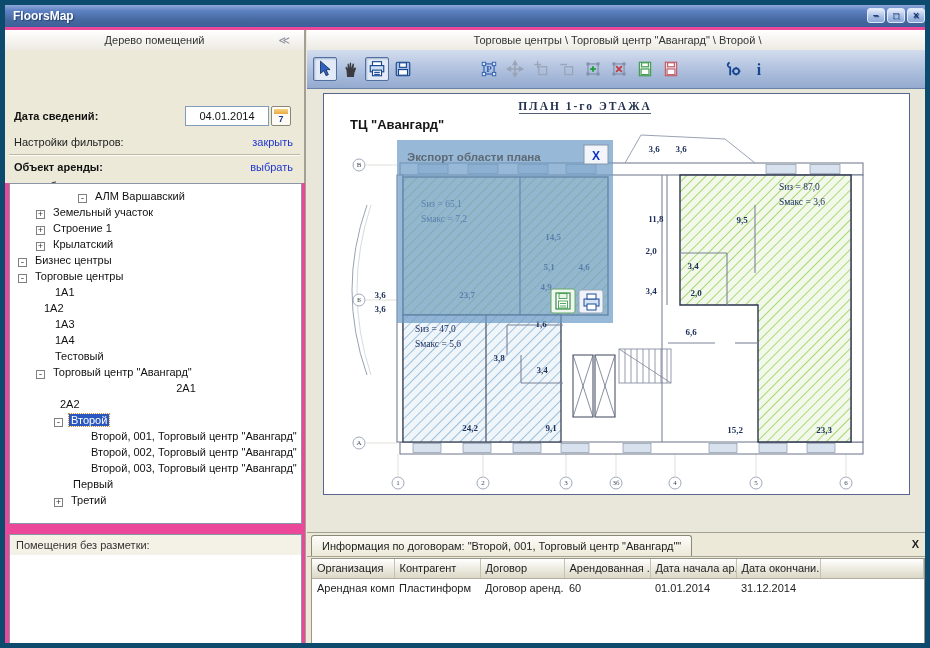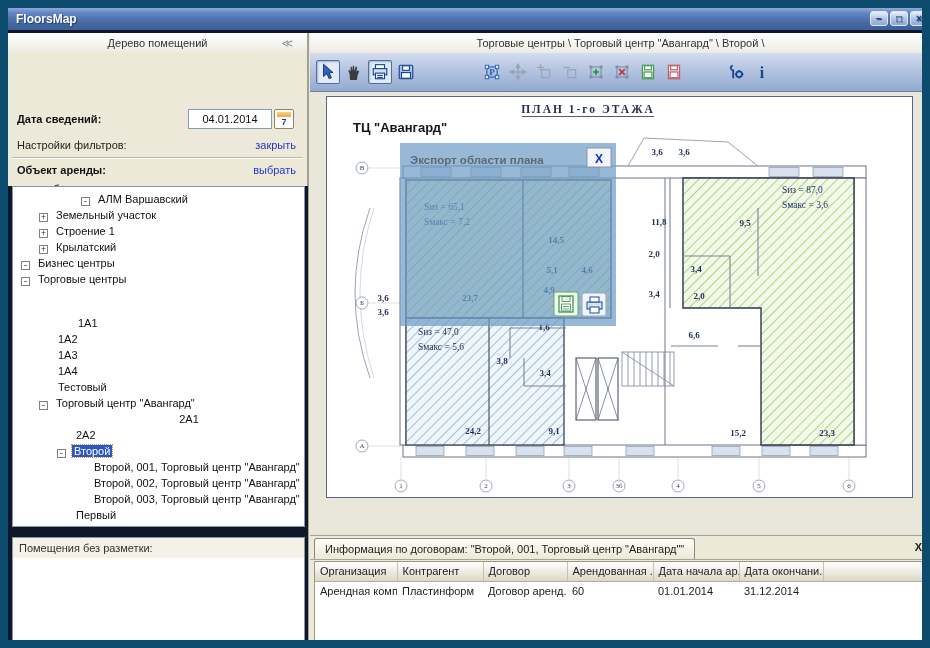--- a/index.html
+++ b/index.html
@@ -1,18 +1,18 @@
 <!DOCTYPE html>
 <html><head>
 <meta charset="utf-8">
 <style>
   html,body{margin:0;padding:0;background:#d8d4c8;}
   *{box-sizing:border-box;}
   body{font-family:"Liberation Sans",sans-serif;}
-  #win{position:relative;width:930px;height:648px;border:8px solid #0c4a6e;background:#0f172a;overflow:hidden;}
+  #win{position:relative;width:930px;height:648px;border:5px solid #0c4a6e;background:#ec4899;overflow:hidden;}
   
   #titlebar{position:absolute;left:0;top:0;width:924px;height:22px;
     background:linear-gradient(180deg,#8fa8d8 0%,#5f82c4 25%,#45689f 70%,#3d5f9b 100%);
     color:#fff;font-weight:bold;font-size:12px;line-height:22px;padding-left:8px;
     text-shadow:1px 1px 1px #23406e;}
   #winctl{position:absolute;right:4px;top:3px;display:flex;}
   .wbtn{display:inline-block;width:18px;height:15px;margin-left:2px;border:1px solid #dfe8f6;border-radius:3px;
     background:linear-gradient(180deg,#e7eefb,#a9bfe4 60%,#8ca8d8);color:#1c3a78;font:bold 10px/13px "Liberation Sans",sans-serif;text-align:center;}
   
   .phead{position:absolute;top:25px;height:36px;background:linear-gradient(180deg,#ffffff,#dedacc);
@@ -148,28 +148,28 @@
     </div>
   </div>
 
   <div id="tree">
       <div class="titem" style="padding-left: 20px; margin-left: 48px;"><span class="tbox">-</span><span class="tlab">АЛМ Варшавский</span></div>
       <div class="titem" style="padding-left: 26px;"><span class="tbox">+</span><span class="tlab">Земельный участок</span></div>
       <div class="titem" style="padding-left: 26px;"><span class="tbox">+</span><span class="tlab">Строение 1</span></div>
       <div class="titem" style="padding-left: 26px;"><span class="tbox">+</span><span class="tlab">Крылатский</span></div>
       <div class="titem" style="padding-left: 8px;"><span class="tbox">-</span><span class="tlab">Бизнес центры</span></div>
       <div class="titem" style="padding-left: 8px;"><span class="tbox">-</span><span class="tlab">Торговые центры</span></div>
-      <div class="titem" style="padding-left: 63px; margin-top: 28px;"><span class="tlab">1А1</span></div>
-      <div class="titem" style="padding-left: 43px;"><span class="tlab">1А2</span></div>
+      <div class="titem" style="padding-left: 43px;"><span class="tlab">1А1</span></div>
+      <div class="titem" style="padding-left: 32px;"><span class="tlab">1А2</span></div>
       <div class="titem" style="padding-left: 43px;"><span class="tlab">1А3</span></div>
       <div class="titem" style="padding-left: 43px;"><span class="tlab">1А4</span></div>
       <div class="titem" style="padding-left: 43px;"><span class="tlab">Тестовый</span></div>
       <div class="titem" style="padding-left: 26px;"><span class="tbox">-</span><span class="tlab">Торговый центр "Авангард"</span></div>
       <div class="titem" style="padding-left: 61px; text-align: center;"><span class="tlab">2А1</span></div>
-      <div class="titem" style="padding-left: 61px;"><span class="tlab">2А2</span></div>
+      <div class="titem" style="padding-left: 48px;"><span class="tlab">2А2</span></div>
       <div class="titem sel" style="padding-left: 44px;"><span class="tbox">-</span><span class="tlab">Второй</span></div>
       <div class="titem" style="padding-left: 79px;"><span class="tlab">Второй, 001, Торговый центр "Авангард"</span></div>
       <div class="titem" style="padding-left: 79px;"><span class="tlab">Второй, 002, Торговый центр "Авангард"</span></div>
       <div class="titem" style="padding-left: 79px;"><span class="tlab">Второй, 003, Торговый центр "Авангард"</span></div>
       <div class="titem" style="padding-left: 61px;"><span class="tlab">Первый</span></div>
       <div class="titem" style="padding-left: 44px;"><span class="tbox">+</span><span class="tlab">Третий</span></div>
     </div>
 
   <div id="blp">
     <div class="blp-h">Помещения без разметки:</div>

